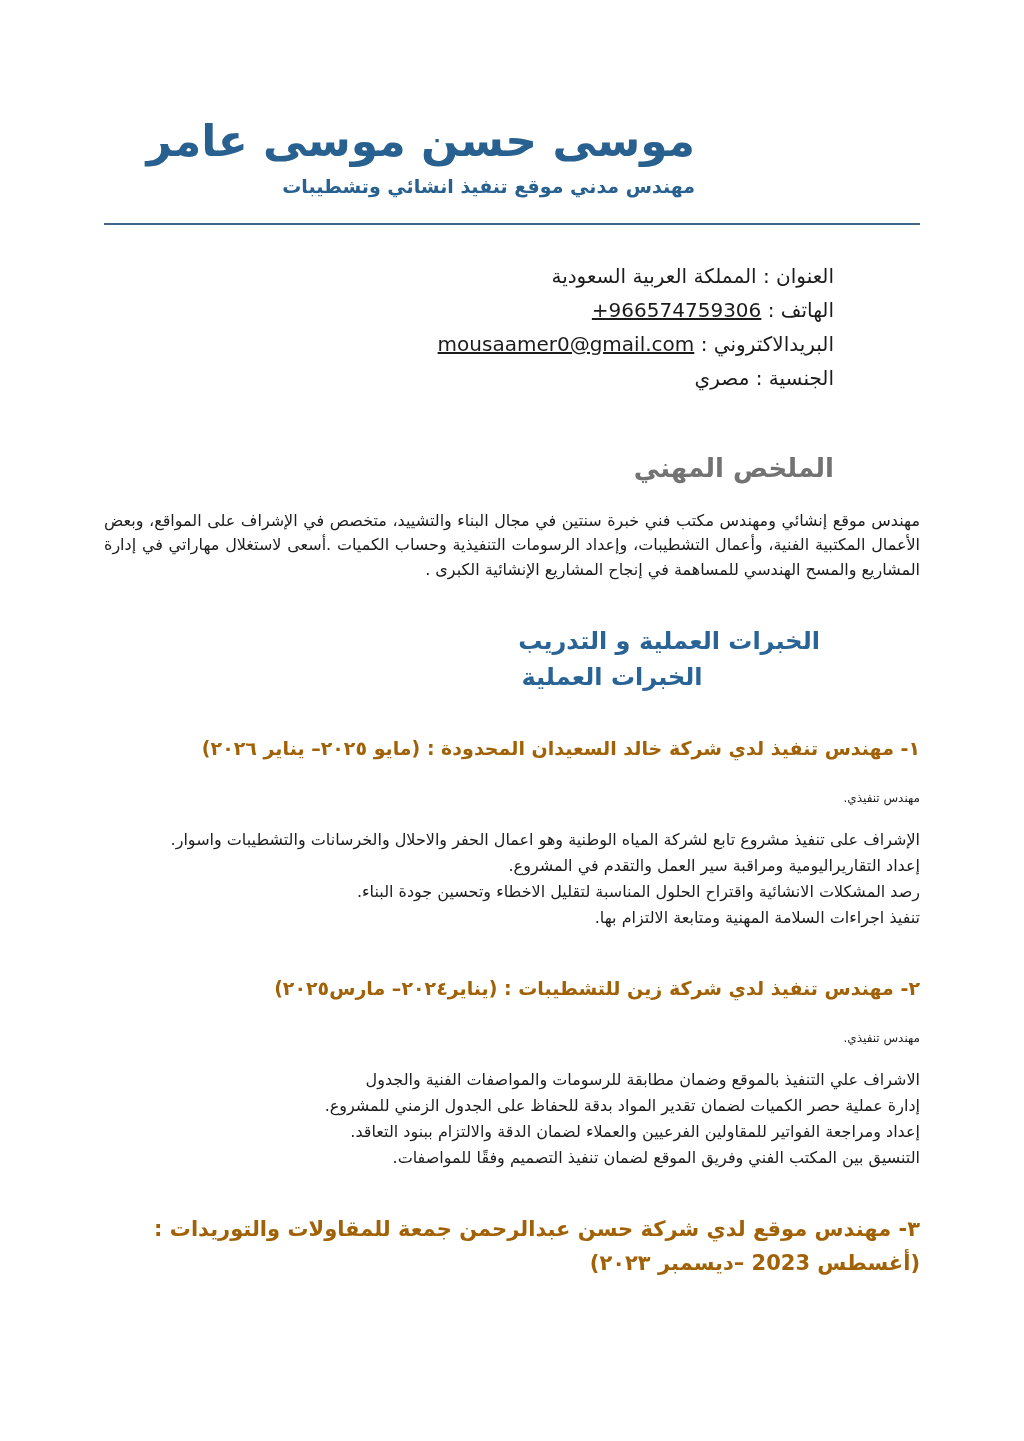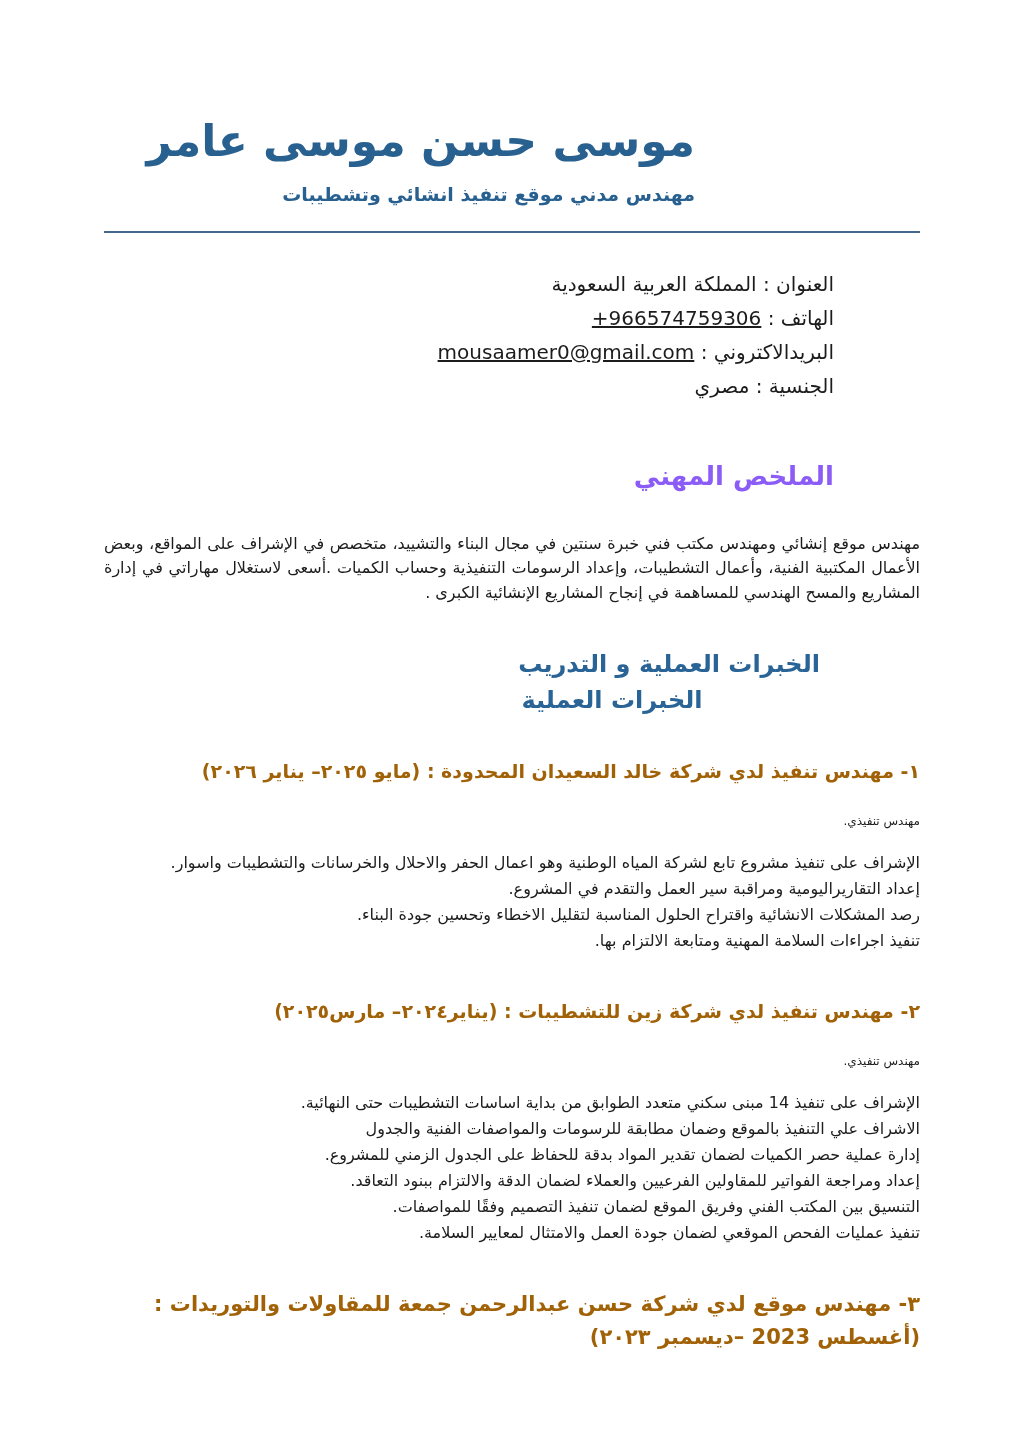--- a/index.html
+++ b/index.html
@@ -32,21 +32,21 @@
       color: #28608f;
       font-size: 44px;
       font-weight: bold;
       line-height: 1.15;
       letter-spacing: 1px;
     }
     .person-title {
       color: #28608f;
       font-size: 19px;
       font-weight: bold;
-      margin-top: 16px;
+      margin-top: 8px;
     }
     .divider {
       border: none;
       border-top: 2px solid #45678c;
       margin-top: 26px;
     }
     
     .contact {
       margin-top: 34px;
       margin-right: 86px;
@@ -54,26 +54,26 @@
       line-height: 1.7;
     }
     .contact-row { white-space: nowrap; }
     .contact-label { color: #1c1c1c; }
     .contact-value { color: #1c1c1c; }
     .ltr-value { direction: ltr; unicode-bidi: isolate; display: inline-block; text-decoration: underline; }
     
     .summary-heading {
       margin-top: 58px;
       margin-right: 86px;
-      color: #8b5cf6;
+      color: #737373;
       font-size: 26px;
       font-weight: bold;
     }
     .summary-text {
-      margin-top: 41px;
+      margin-top: 26px;
       font-size: 16px;
       line-height: 1.55;
       text-align: justify;
       color: #1c1c1c;
     }
     
     .exp-heading {
       margin-top: 44px;
       text-align: center;
       transform: translateX(-157px); 
@@ -158,26 +158,24 @@
       <div class="duty">إعداد التقاريراليومية ومراقبة سير العمل والتقدم في المشروع.</div>
       <div class="duty">رصد المشكلات الانشائية واقتراح الحلول المناسبة لتقليل الاخطاء وتحسين جودة البناء.</div>
       <div class="duty">تنفيذ اجراءات السلامة المهنية ومتابعة الالتزام بها.</div>
     </div>
   </section>
 
   <section class="job">
     <div class="job-heading">٢- مهندس تنفيذ لدي شركة زين للتشطيبات : (يناير٢٠٢٤– مارس٢٠٢٥)</div>
     <div class="job-role">مهندس تنفيذي.</div>
     <div class="job-duties">
-      <div class="duty">الإشراف على تنفيذ 14 مبنى سكني متعدد الطوابق من بداية اساسات التشطيبات حتى النهائية.</div>
       <div class="duty">الاشراف علي التنفيذ بالموقع وضمان مطابقة للرسومات والمواصفات الفنية والجدول</div>
       <div class="duty">إدارة عملية حصر الكميات لضمان تقدير المواد بدقة للحفاظ على الجدول الزمني للمشروع.</div>
       <div class="duty">إعداد ومراجعة الفواتير للمقاولين الفرعيين والعملاء لضمان الدقة والالتزام ببنود التعاقد.</div>
       <div class="duty">التنسيق بين المكتب الفني وفريق الموقع لضمان تنفيذ التصميم وفقًا للمواصفات.</div>
-      <div class="duty">تنفيذ عمليات الفحص الموقعي لضمان جودة العمل والامتثال لمعايير السلامة.</div>
     </div>
   </section>
 
   <section class="job">
     <div class="job-heading" style="font-size:21px;">٣- مهندس موقع لدي شركة حسن عبدالرحمن جمعة للمقاولات والتوريدات : (أغسطس 2023 –ديسمبر ٢٠٢٣)</div>
   </section>
 
 </div>
 
 </body></html>

